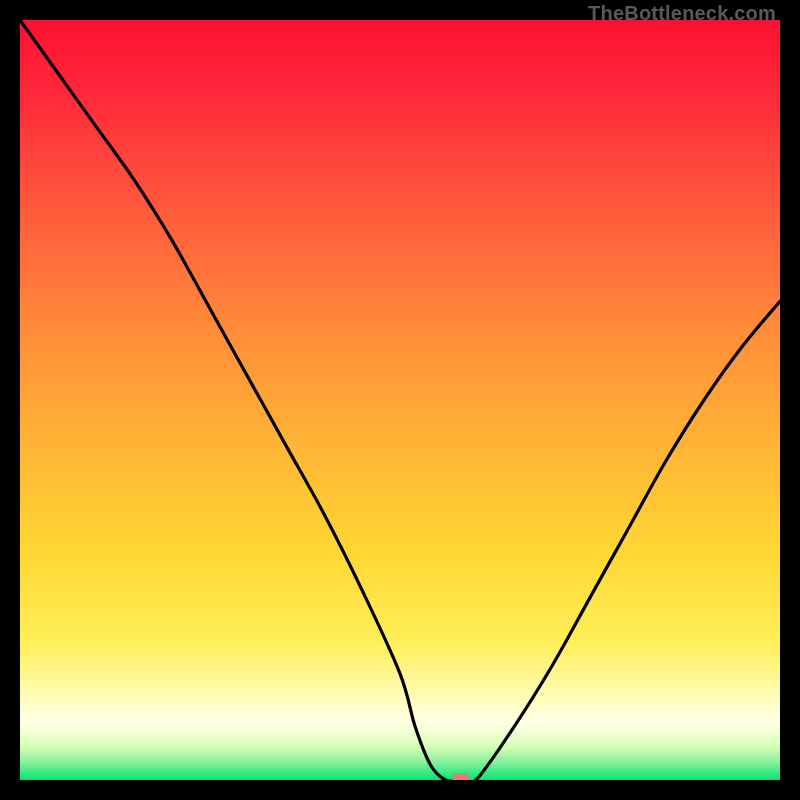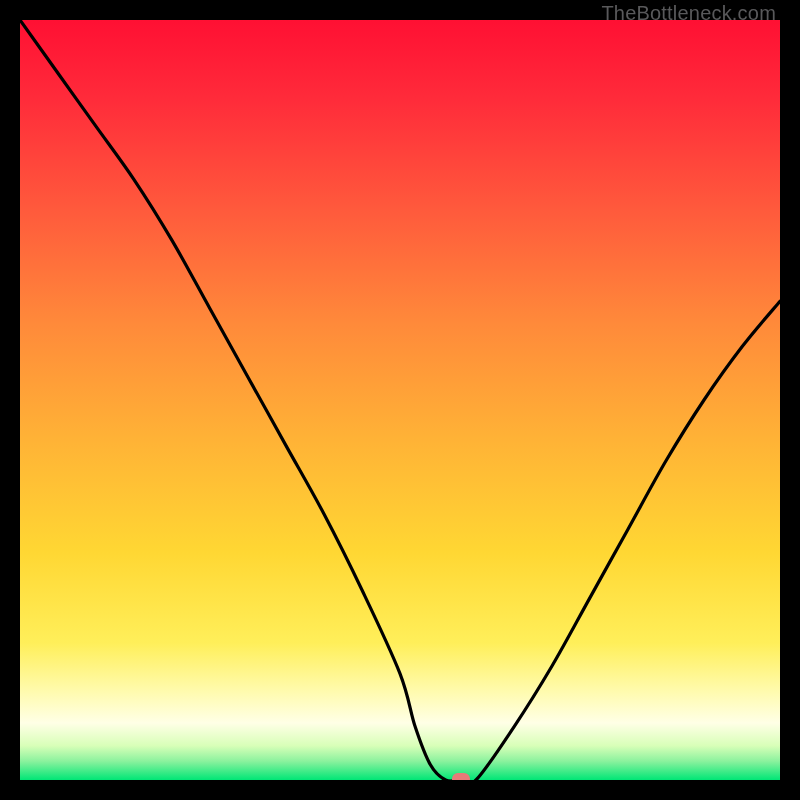--- a/index.html
+++ b/index.html
@@ -29,21 +29,21 @@
     left: 0; top: 0;
     width: 100%;
     height: 100%;
   }
   .watermark {
     position: absolute;
     top: 2px;
     right: 24px;
     font-family: Arial, Helvetica, sans-serif;
     font-size: 20px;
-    font-weight: 400;
+    font-weight: 700;
     color: #59595b;
     letter-spacing: 0.2px;
   }
   .marker {
     position: absolute;
     width: 18px;
     height: 12px;
     border-radius: 6px;
     background: #e77a78;
     transform: translate(-50%, -50%);

